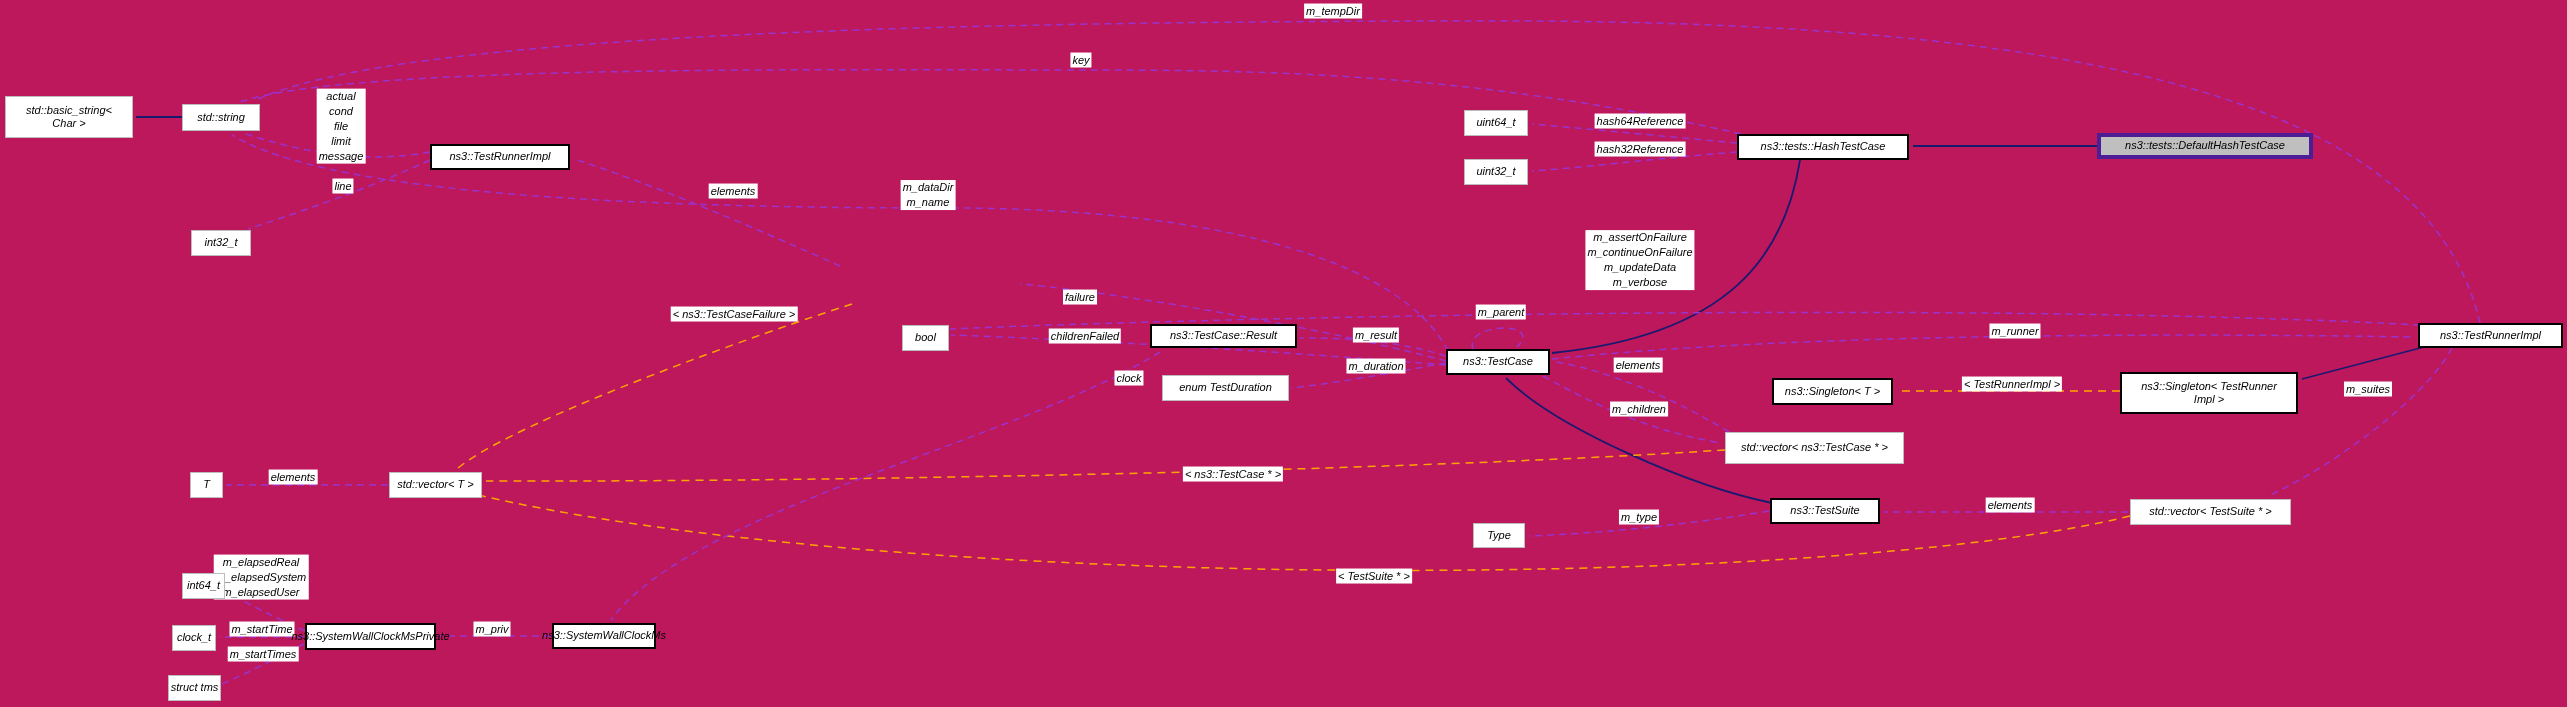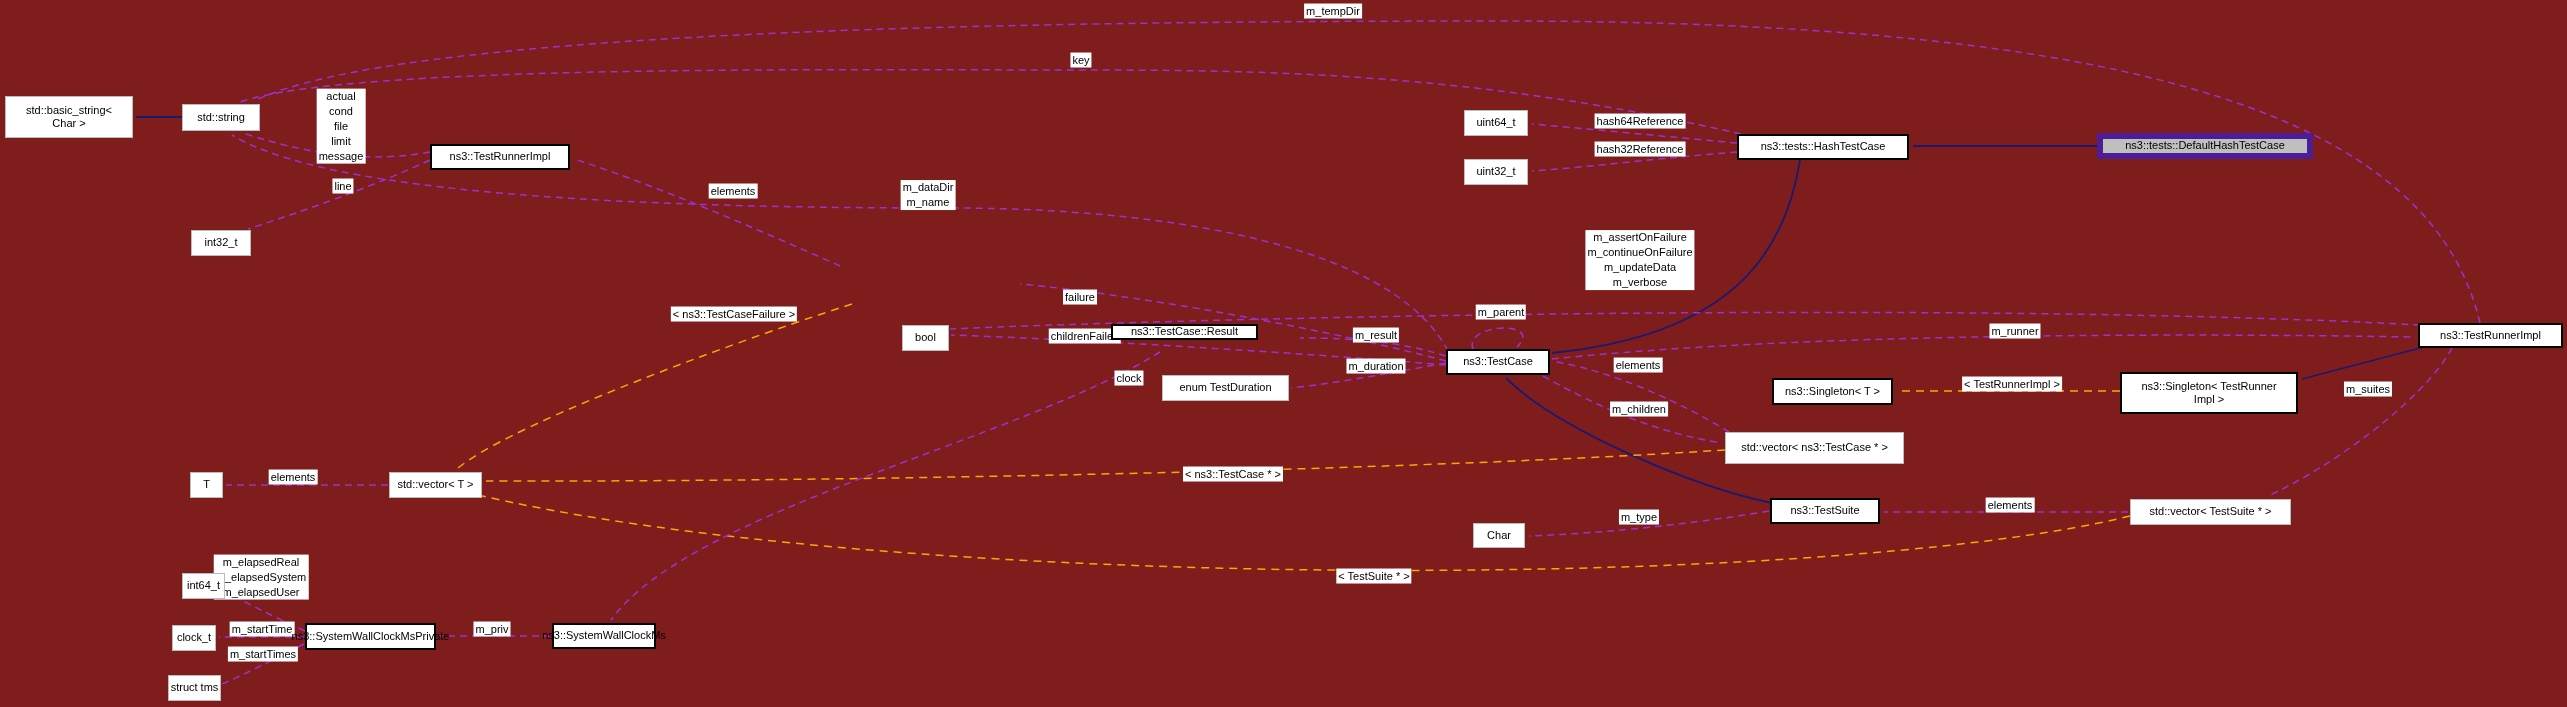--- a/index.html
+++ b/index.html
@@ -1,28 +1,28 @@
 <!DOCTYPE html>
 <html><head>
 <meta charset="utf-8">
 <style>
   html,body{margin:0;padding:0;background:#fff;}
-  #canvas{position:relative;width:2567px;height:707px;background:#7f1d1d;overflow:hidden;
-          font-family:"Liberation Sans", sans-serif;color:#000;}
+  #canvas{position:relative;width:2567px;height:707px;background:#be185d;overflow:hidden;
+          font-family:"Liberation Sans", sans-serif;color:#000;font-style:italic;}
   #edges{position:absolute;left:0;top:0;width:2567px;height:707px;}
   #edges path{fill:none;}
   .navy{stroke:#191970;stroke-width:1.8;}
   .purple{stroke:#9a32cd;stroke-width:1.5;stroke-dasharray:7 5;}
   .orange{stroke:#ffa500;stroke-width:1.5;stroke-dasharray:8 6;}
   .node{position:absolute;background:#fff;border:1px solid #bcbcbc;display:flex;
         align-items:center;justify-content:center;text-align:center;font-size:11px;
         line-height:1.2;box-sizing:border-box;z-index:3;}
   .node span{white-space:pre-line;}
   .node.bold{border:2px solid #000;}
-  .node.hl{background:#bfbfbf;border:6px solid #4c1d95;align-items:center;}
+  .node.hl{background:#bfbfbf;border:4px solid #4c1d95;align-items:center;}
   .elabel{position:absolute;transform:translate(-50%,-50%);font-size:11px;line-height:1.36;
           background:#fff;white-space:pre-line;text-align:center;padding:0 2px;z-index:2;}
 </style>
 </head>
 <body>
 
 <div id="canvas">
 
   <svg id="edges" viewBox="0 0 2567 707" xmlns="http://www.w3.org/2000/svg">
     <defs>
@@ -126,21 +126,21 @@
     </div>
   <div class="node bold" style="left:430px;top:144px;width:140px;height:26px">
       <span>ns3::TestRunnerImpl</span>
     </div>
   <div class="node" style="left:191px;top:230px;width:60px;height:26px">
       <span>int32_t</span>
     </div>
   <div class="node" style="left:902px;top:325px;width:47px;height:26px">
       <span>bool</span>
     </div>
-  <div class="node bold" style="left:1111px;top:324px;width:147px;height:16px">
+  <div class="node bold" style="left:1150px;top:324px;width:147px;height:24px">
       <span>ns3::TestCase::Result</span>
     </div>
   <div class="node" style="left:1162px;top:375px;width:127px;height:26px">
       <span>enum TestDuration</span>
     </div>
   <div class="node bold" style="left:1446px;top:349px;width:104px;height:26px">
       <span>ns3::TestCase</span>
     </div>
   <div class="node" style="left:1464px;top:110px;width:64px;height:26px">
       <span>uint64_t</span>
@@ -164,21 +164,21 @@
       <span>ns3::Singleton&lt; TestRunner
 Impl &gt;</span>
     </div>
   <div class="node" style="left:1725px;top:432px;width:179px;height:32px">
       <span>std::vector&lt; ns3::TestCase * &gt;</span>
     </div>
   <div class="node bold" style="left:1770px;top:498px;width:110px;height:26px">
       <span>ns3::TestSuite</span>
     </div>
   <div class="node" style="left:1473px;top:523px;width:52px;height:25px">
-      <span>Char</span>
+      <span>Type</span>
     </div>
   <div class="node" style="left:2130px;top:499px;width:161px;height:26px">
       <span>std::vector&lt; TestSuite * &gt;</span>
     </div>
   <div class="node" style="left:190px;top:472px;width:33px;height:26px">
       <span>T</span>
     </div>
   <div class="node" style="left:389px;top:472px;width:93px;height:26px">
       <span>std::vector&lt; T &gt;</span>
     </div>

